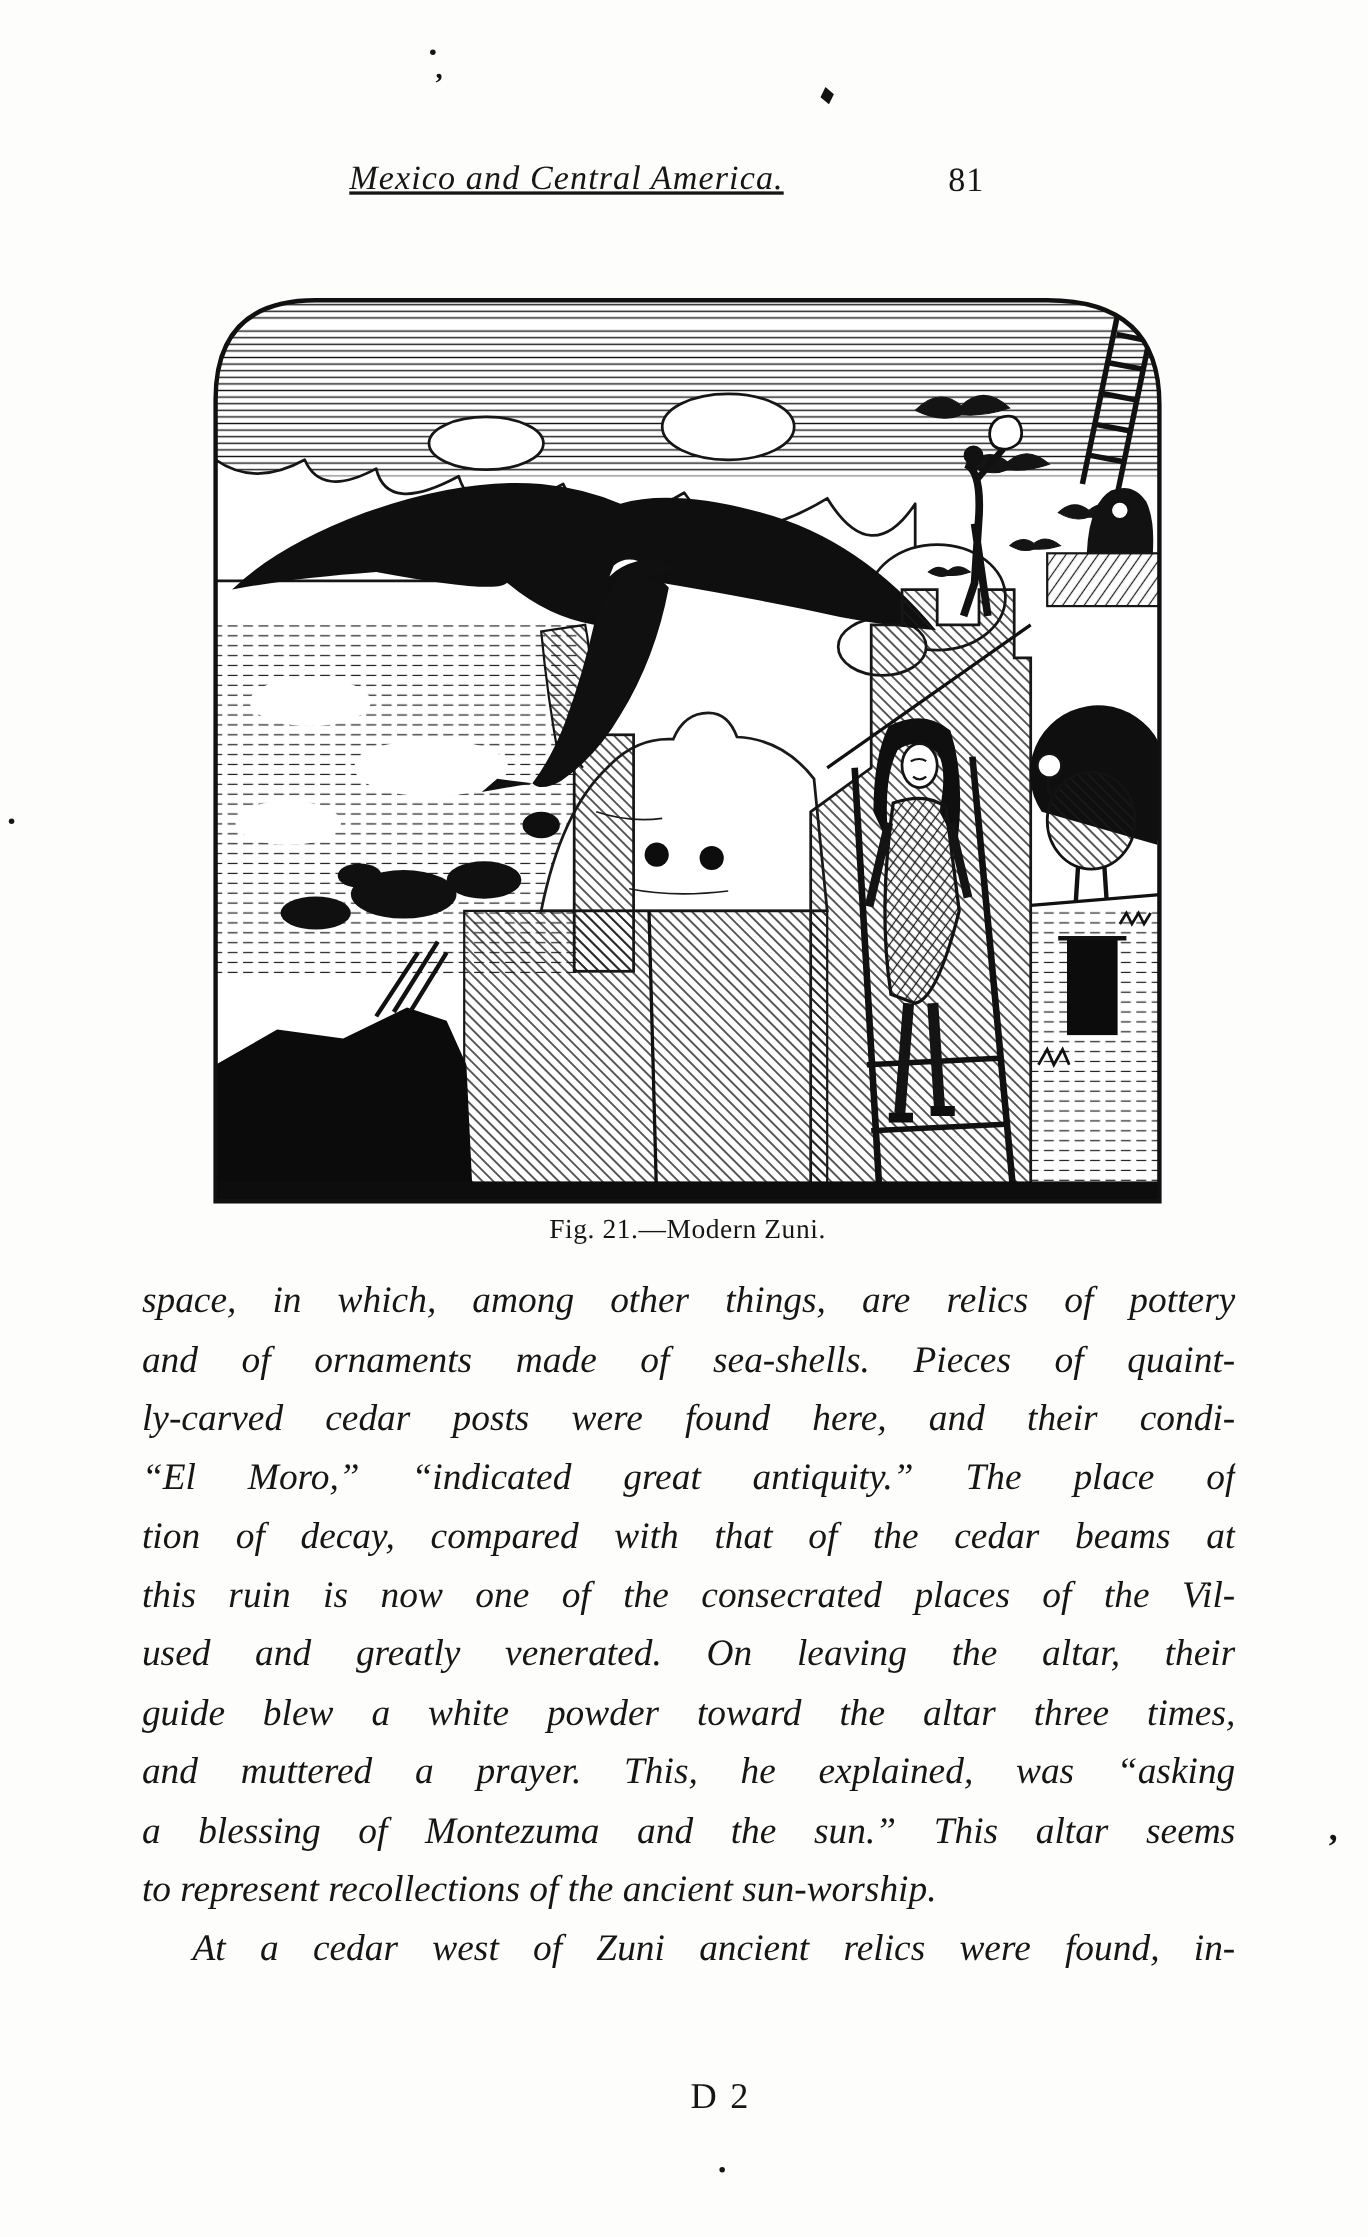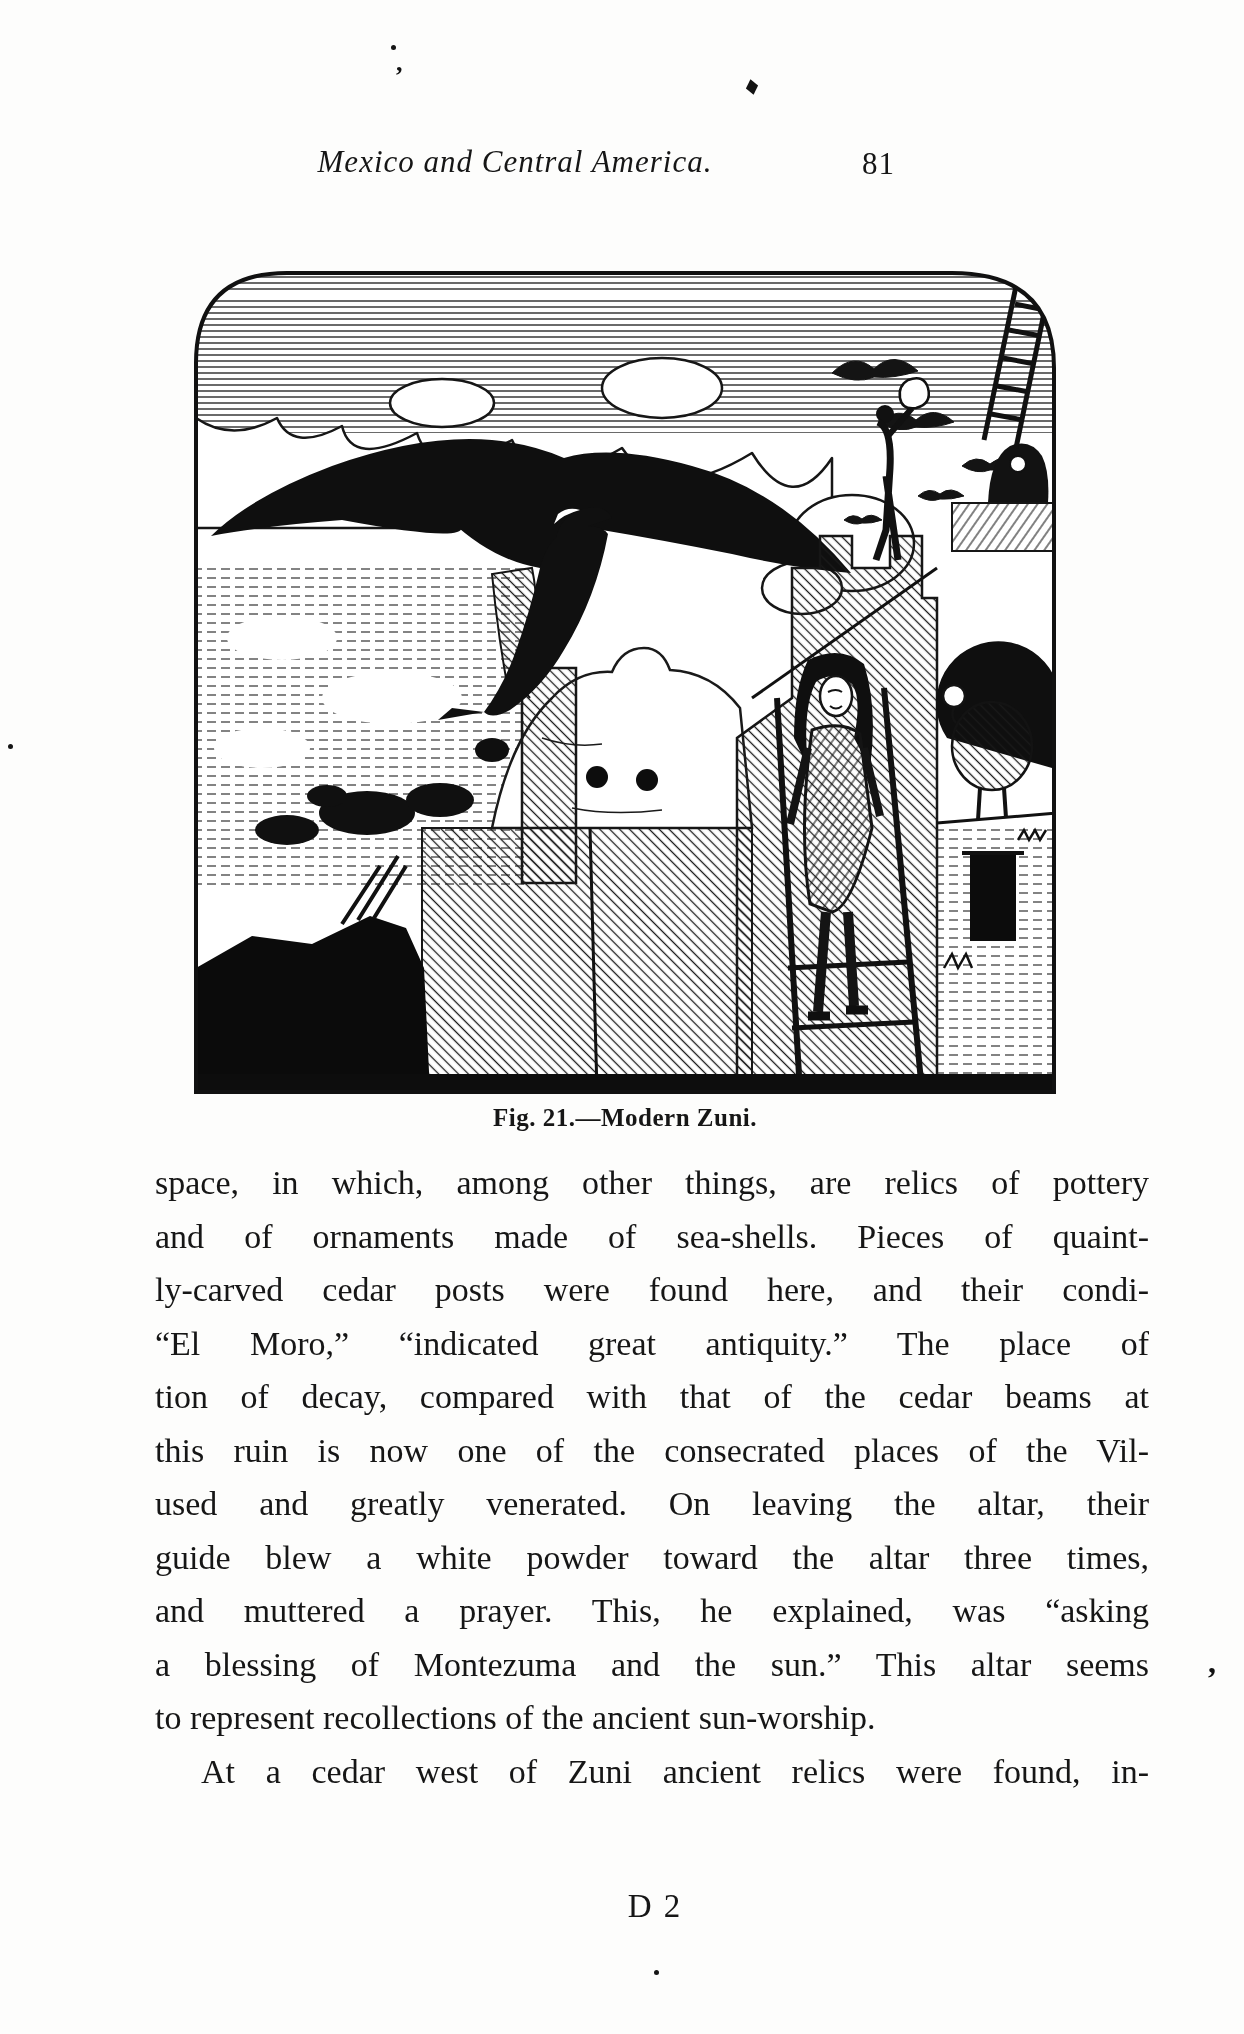--- a/index.html
+++ b/index.html
@@ -3,36 +3,37 @@
 <meta charset="utf-8">
 <style>
   html,body{margin:0;padding:0;background:#e8e8e4;}
   .page{
     position:relative;width:1244px;height:2034px;margin:0 auto;
     background:#fdfdfc;color:#161616;overflow:hidden;
     font-family:"Liberation Serif","DejaVu Serif",serif;
   }
   .running-head{
     position:absolute;left:145px;top:144px;width:740px;height:44px;
-    text-align:center;font-style:italic;font-size:31px;letter-spacing:1px;
+    text-align:center;font-style:italic;font-size:31px;letter-spacing:1px;text-decoration:underline;
   }
   .page-number{
     position:absolute;left:862px;top:146px;font-size:31px;letter-spacing:1px;text-align:center;
   }
   .figure-wrap{
     position:absolute;left:192px;top:268px;width:866px;height:828px;
   }
   .figure-wrap svg{display:block;width:866px;height:828px;}
   .caption{
     position:absolute;left:192px;top:1104px;width:866px;
-    text-align:center;font-weight:bold;font-size:25px;letter-spacing:.5px;
+    text-align:center;font-weight:normal;font-size:25px;letter-spacing:.5px;
   }
   .body-text{
-    position:absolute;left:155px;top:1156px;width:994px;
+    position:absolute;left:129px;top:1156px;width:994px;
     font-size:34px;
+    font-style:italic;
   }
   .line{height:53.5px;line-height:53.5px;overflow:hidden;}
   .just{text-align:justify;text-align-last:justify;}
   .indent{text-indent:46px;}
   .signature{
     position:absolute;left:158px;top:1856px;width:994px;
     text-align:center;font-size:33px;letter-spacing:2px;margin-top:32px;
   }
   
   .artifact{position:absolute;color:#111;}

